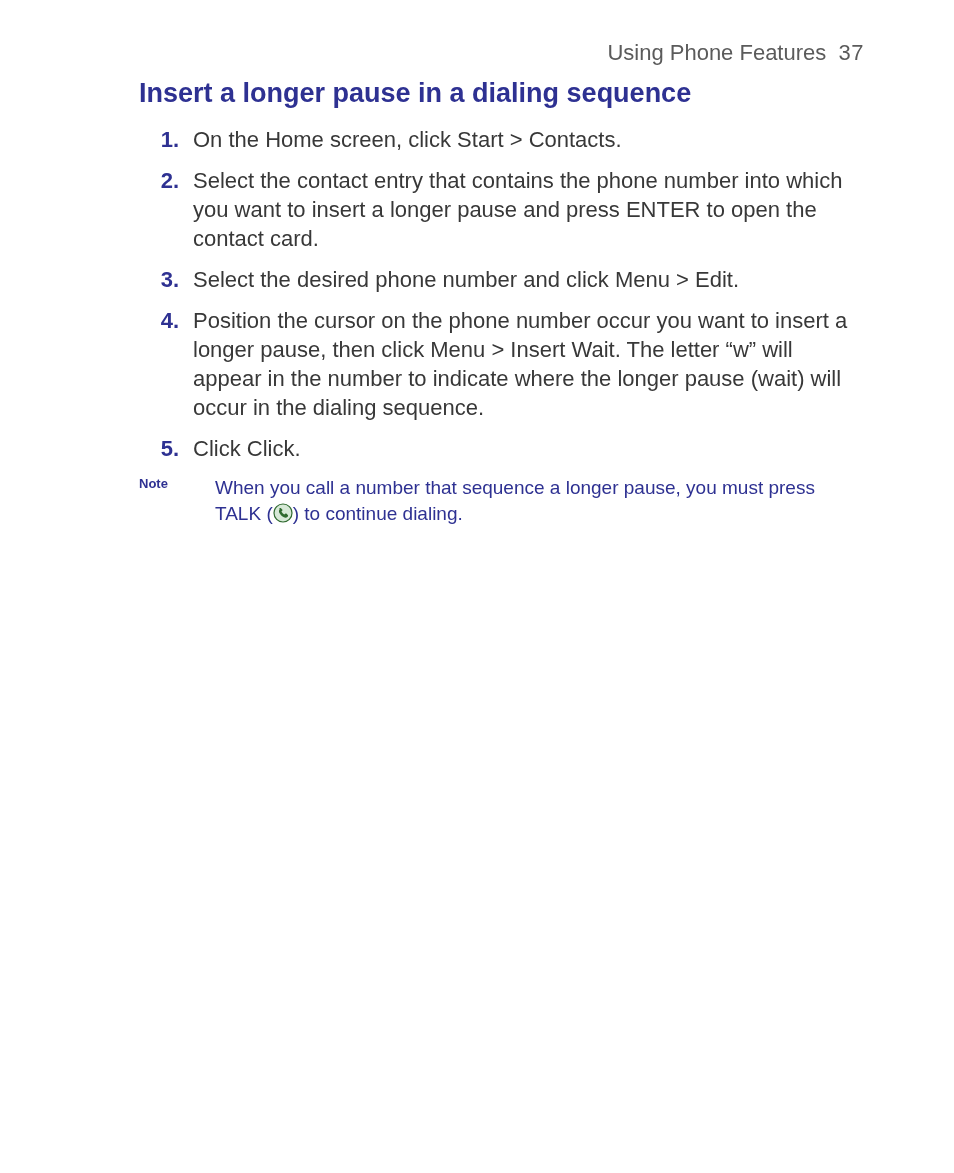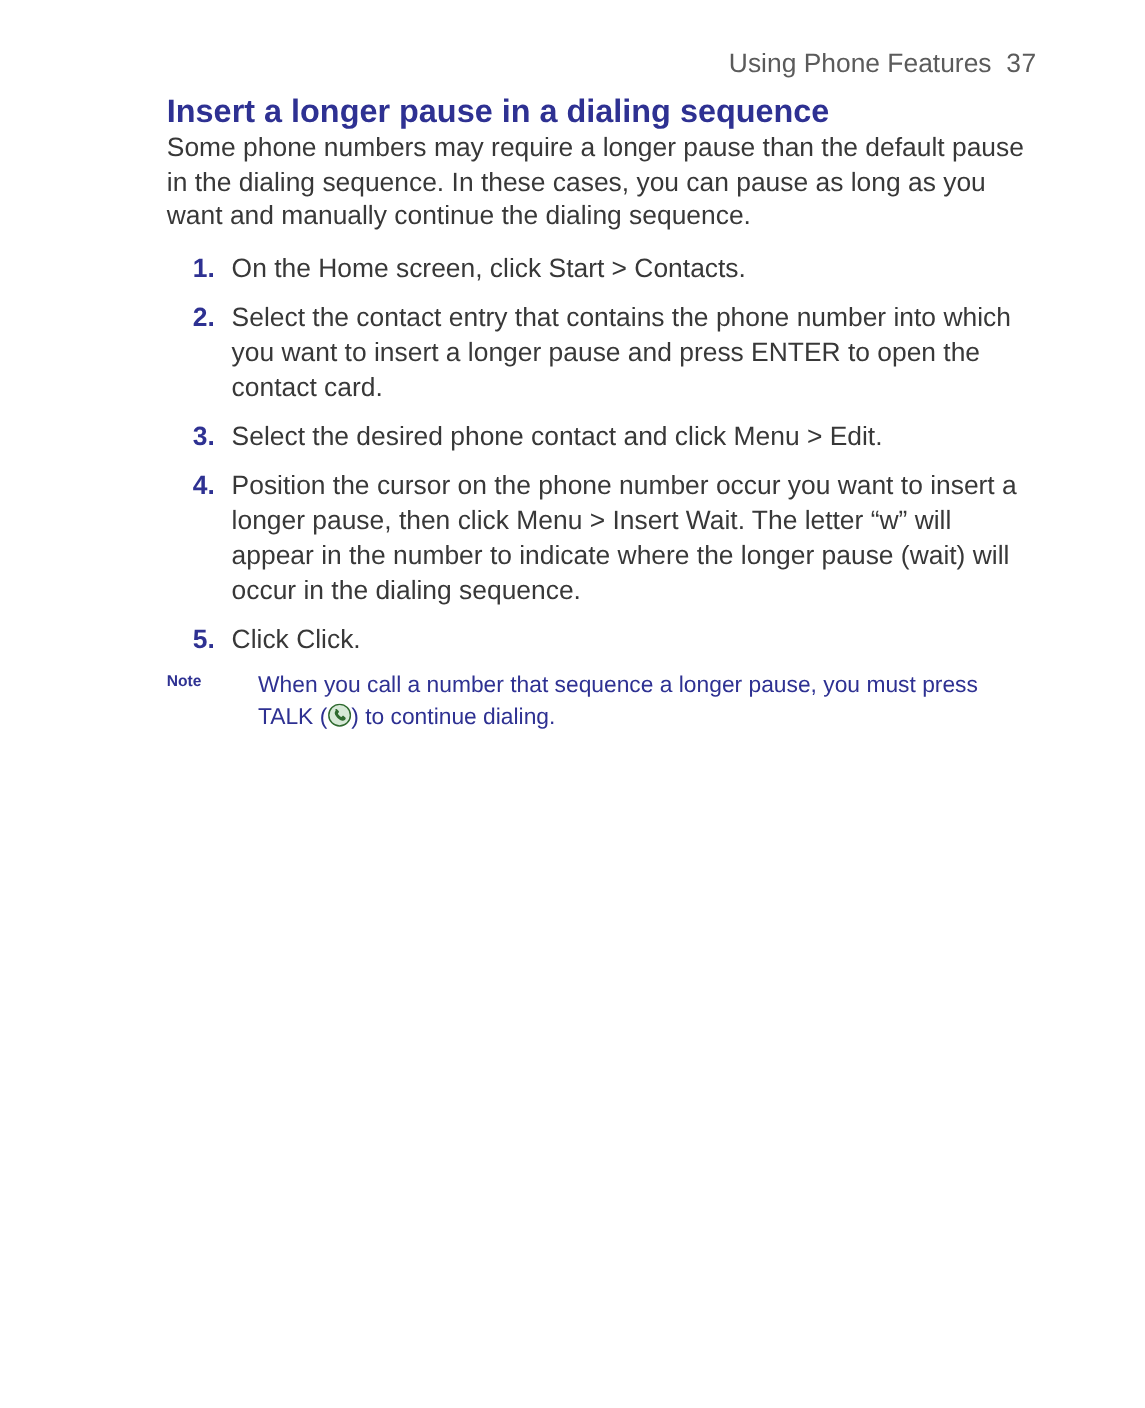--- a/index.html
+++ b/index.html
@@ -23,21 +23,21 @@
     color: #5b5b5b;
     margin: 0 0 12px 0;
   }
   .page-num {
     letter-spacing: 0.5px;
   }
   h2.section-title {
     font-size: 27px;
     font-weight: bold;
     color: #2e3192;
-    margin: 0 0 0 0;
+    margin: 0 0 16px 0;
     padding-left: 4px;
   }
   p.intro {
     font-size: 22px;
     line-height: 1.3;
     margin: 0 0 14px 0;
     padding-left: 4px;
   }
   ol.steps {
     list-style: none;
@@ -91,39 +91,38 @@
 <body>
 
 <div class="page">
 
   <div class="header-line">
     <span>Using Phone Features</span>&nbsp;&nbsp;<span class="page-num">37</span>
   </div>
 
   <h2 class="section-title">Insert a longer pause in a dialing sequence</h2>
 
-  <p class="intro">Some phone numbers may require a longer pause than the default pause in the dialing sequence. In these cases, you can pause as long as you want and manually continue the dialing sequence.</p>
 
   <ol class="steps">
     <li>
       <span class="step-num">1.</span>
       <span class="step-body">
         <span>On the Home screen, click </span><span class="b">Start &gt; Contacts</span><span>.</span>
       </span>
     </li>
     <li>
       <span class="step-num">2.</span>
       <span class="step-body">
         <span>Select the contact entry that contains the phone number into which you want to insert a longer pause and press ENTER to open the contact card.</span>
       </span>
     </li>
     <li>
       <span class="step-num">3.</span>
       <span class="step-body">
-        <span>Select the desired phone contact and click </span><span class="b">Menu &gt; Edit</span><span>.</span>
+        <span>Select the desired phone number and click </span><span class="b">Menu &gt; Edit</span><span>.</span>
       </span>
     </li>
     <li>
       <span class="step-num">4.</span>
       <span class="step-body">
         <span>Position the cursor on the phone number occur you want to insert a longer pause, then click </span><span class="b">Menu &gt; Insert Wait</span><span>. The letter “w” will appear in the number to indicate where the longer pause (wait) will occur in the dialing sequence.</span>
       </span>
     </li>
     <li>
       <span class="step-num">5.</span>

